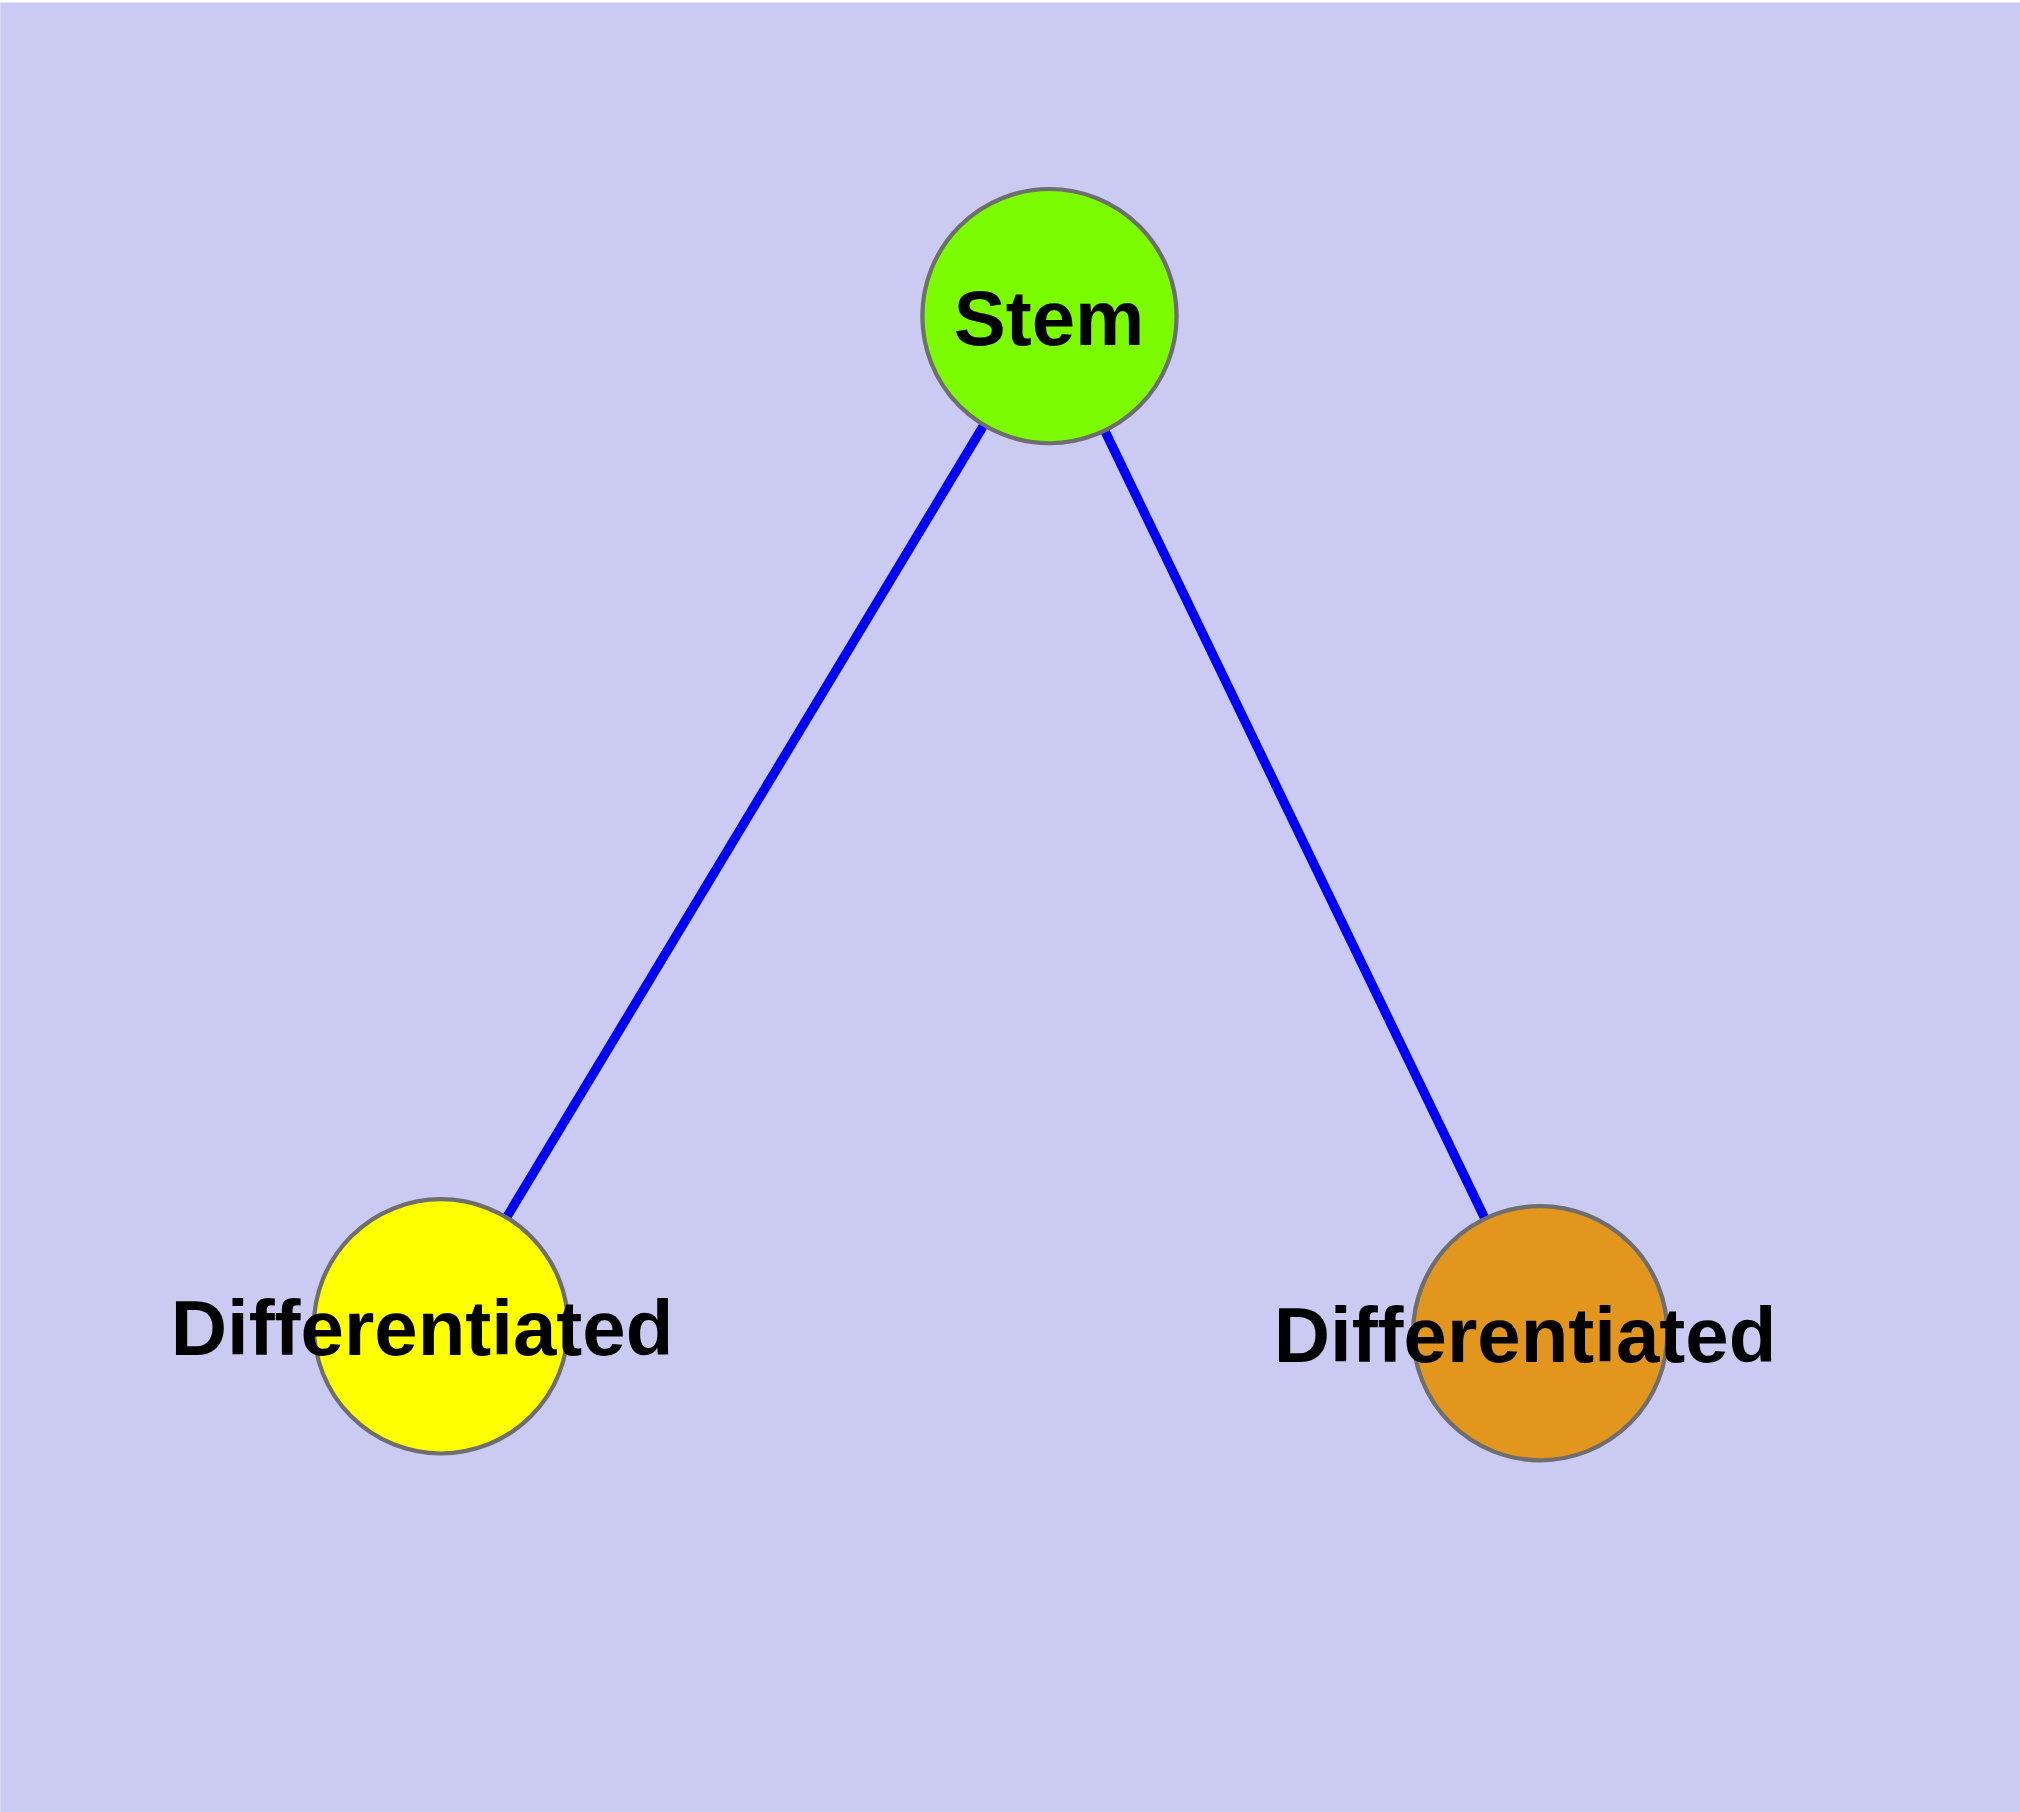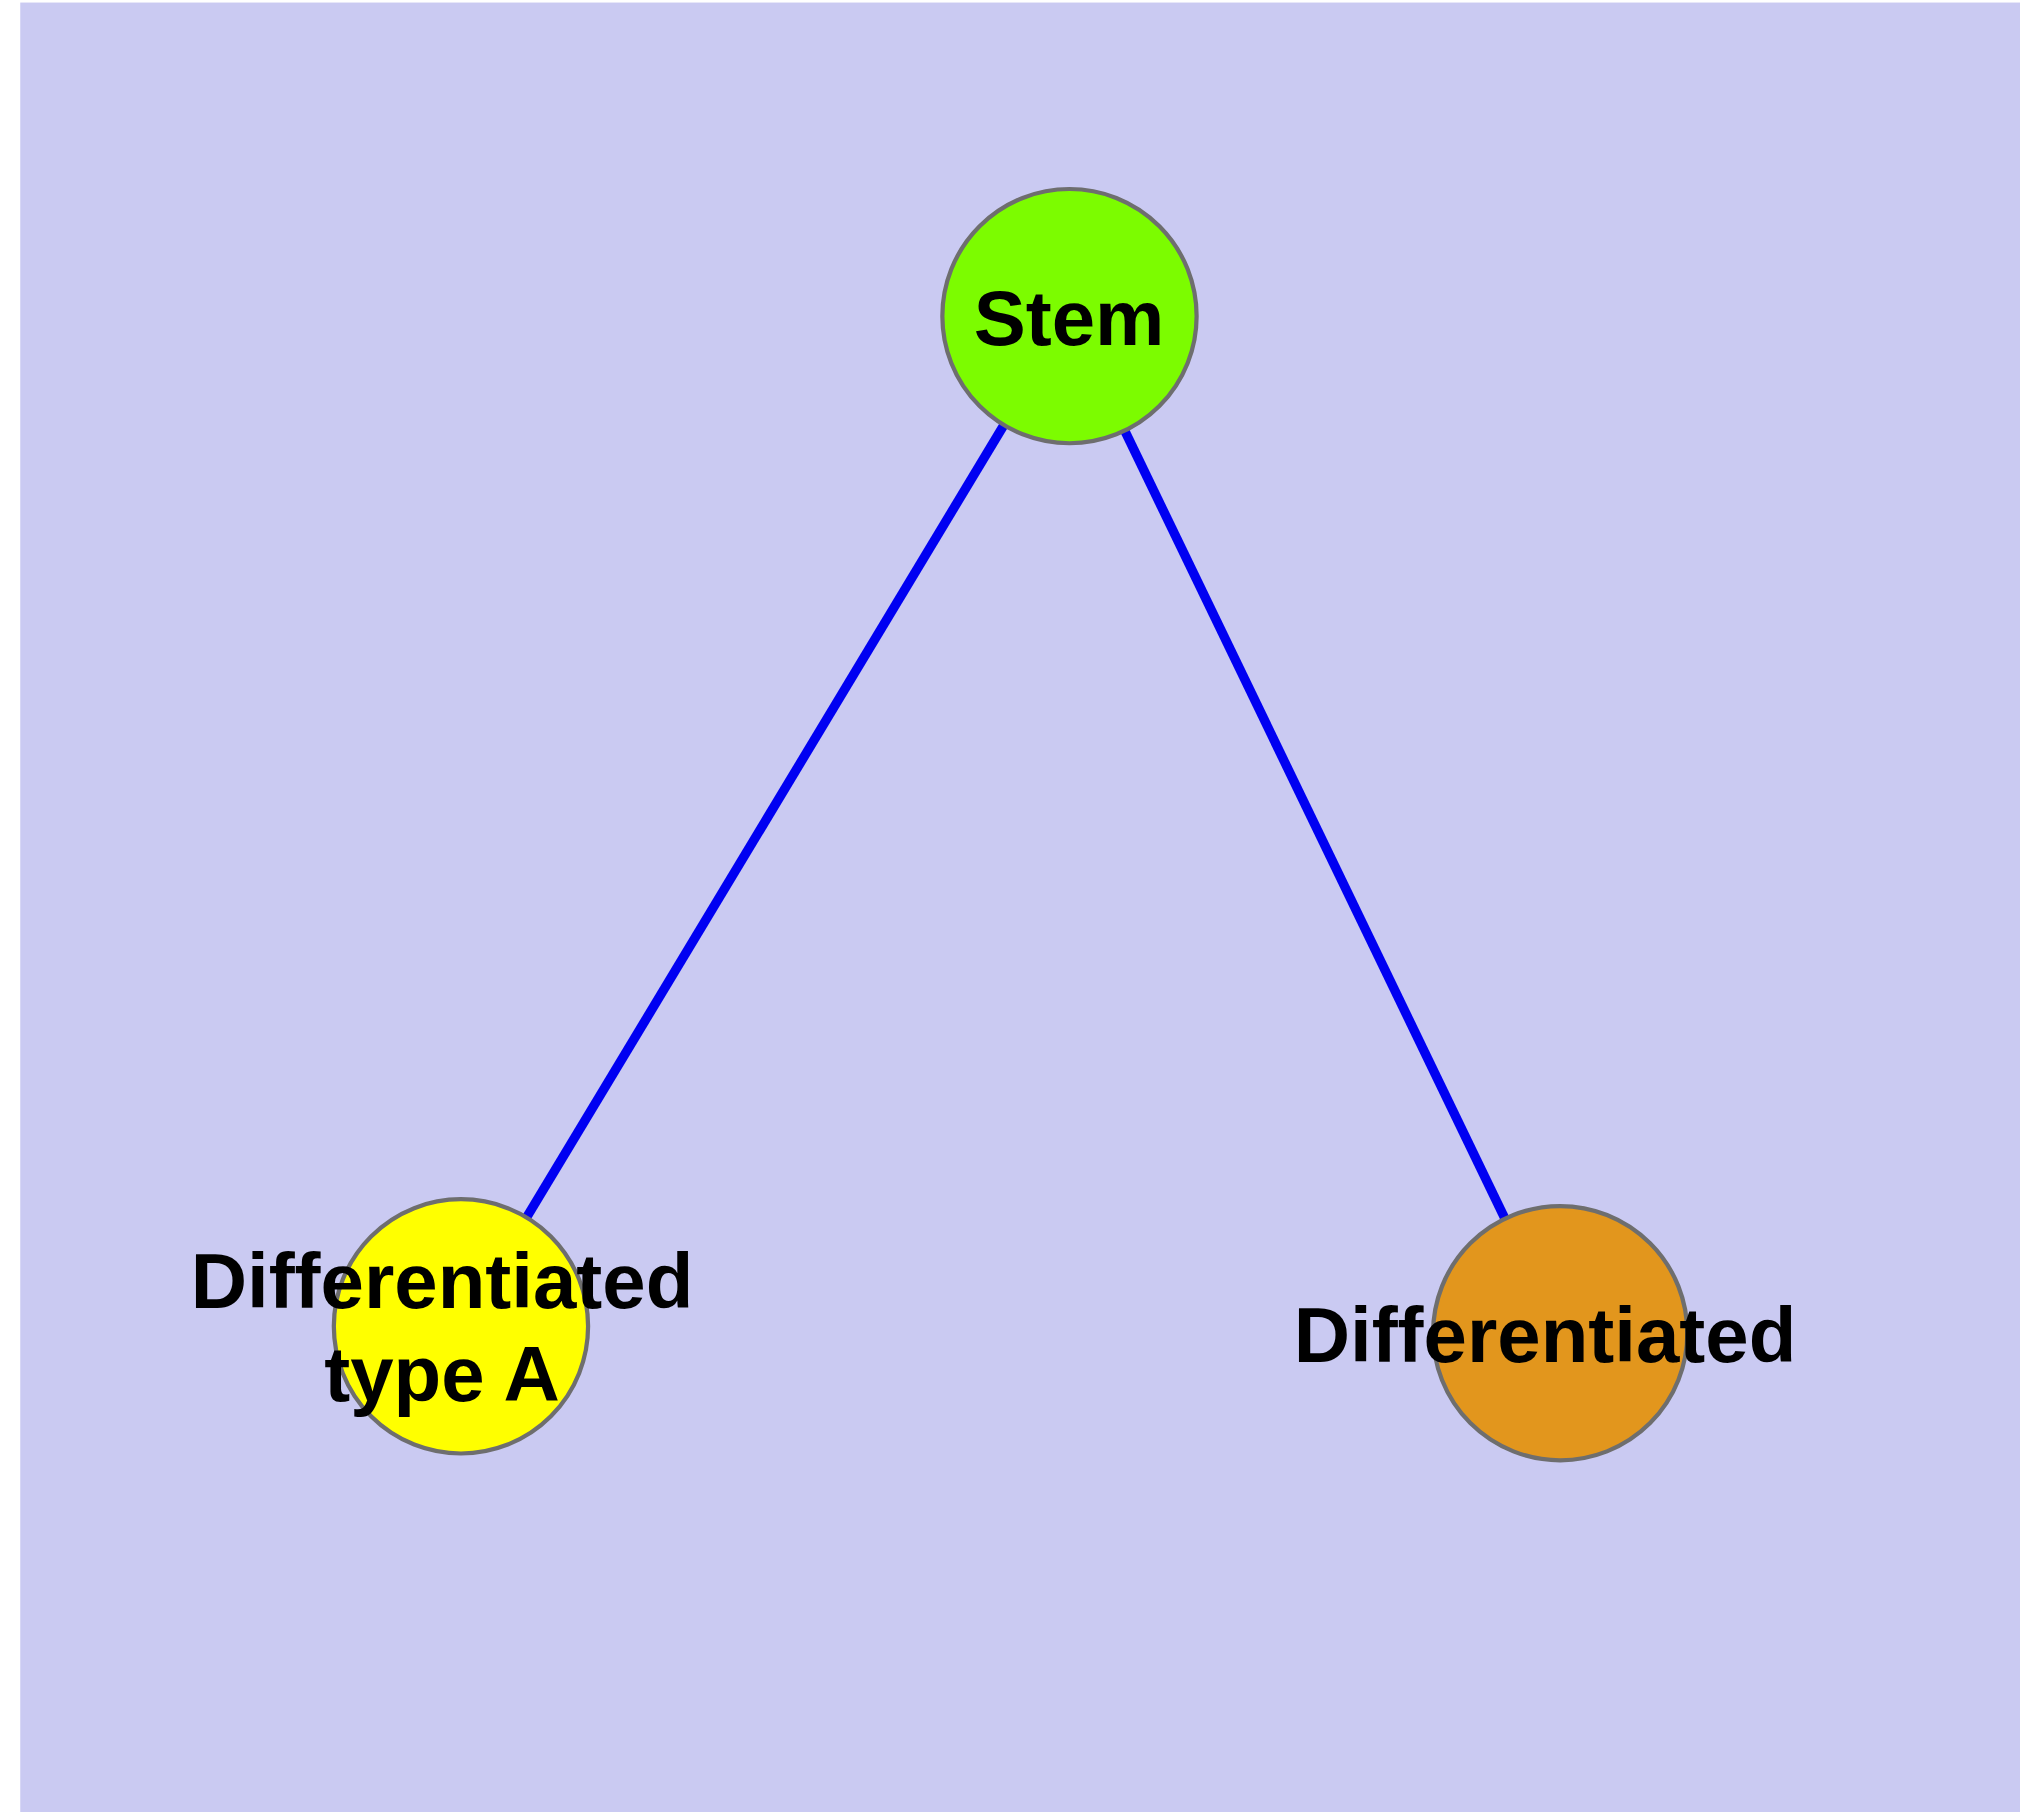--- a/index.html
+++ b/index.html
@@ -8,21 +8,20 @@
     background: #ffffff;
     width: 2021px;
     height: 1812px;
     overflow: hidden;
   }
   .canvas {
     position: relative;
     width: 1835px;
     height: 1812px;
     font-family: "Liberation Sans", sans-serif;
-    margin-left: 20px;
   }
   .graph-svg {
     position: absolute;
     left: 0;
     top: 0;
     width: 2021px;
     height: 1812px;
     display: block;
   }
   .node-label {
@@ -55,21 +54,20 @@
     <circle cx="520" cy="1565" r="150" stroke-width="5" stroke="#6e6e6e" fill="#ffff00"></circle>
     <circle cx="1817" cy="1573" r="150" stroke-width="5" stroke="#6e6e6e" fill="#e2961d"></circle>
   </svg>
 
   <div class="node-label" style="left:1049px; top:318px;">
     <span class="line">Stem</span>
   </div>
 
   <div class="node-label" style="left:422px; top:1328px;">
     <span class="line">Differentiated</span>
-    <span class="line">type A</span>
   </div>
 
   <div class="node-label" style="left:1525px; top:1335px;">
     <span class="line">Differentiated</span>
   </div>
 
 </div>
 
 
 </body></html>

